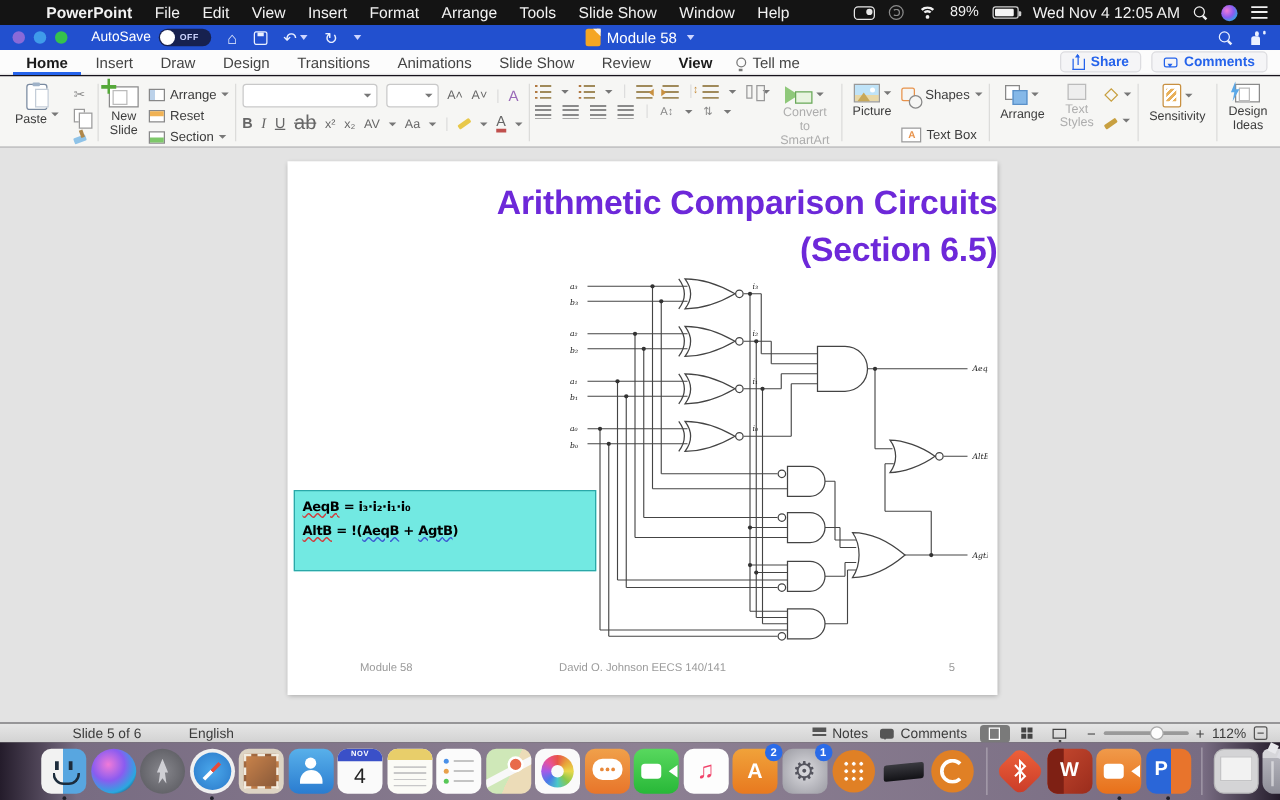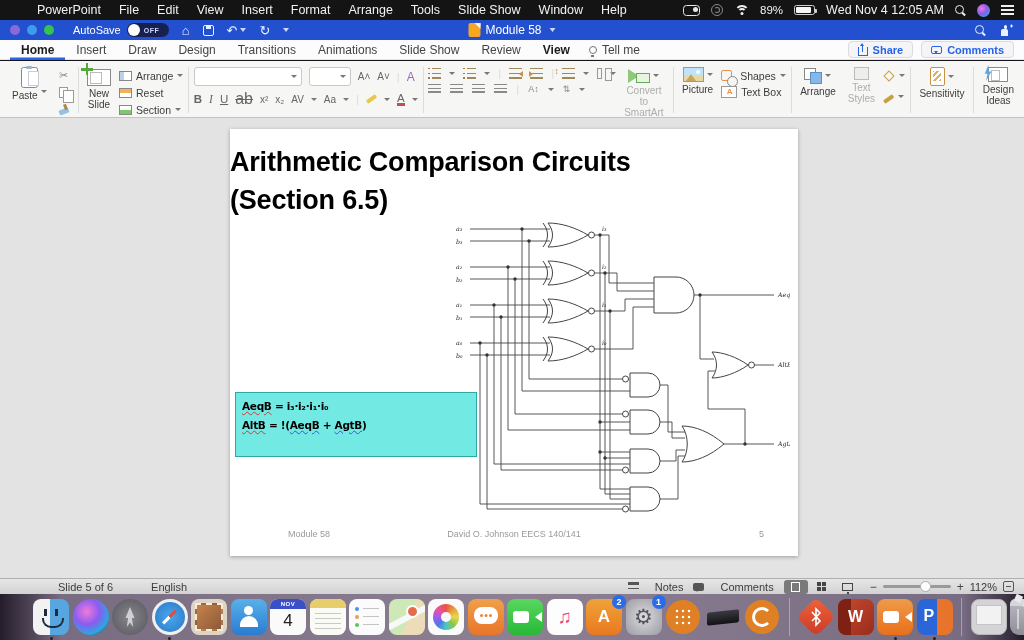--- a/index.html
+++ b/index.html
@@ -3,21 +3,21 @@
 <meta charset="utf-8">
 <style>
   * { margin:0; padding:0; box-sizing:border-box; }
   html,body { width:1024px; height:640px; overflow:hidden; background:#17131c;
               font-family:"Liberation Sans", sans-serif; -webkit-font-smoothing:antialiased; }
   
   .menubar { position:absolute; left:0; top:0; width:1024px; height:20px; background:#141414;
              display:flex; align-items:center; color:#f2f2f2; font-size:12.5px; padding:0 10px; z-index:50; }
   .menubar .apple { font-size:13px; margin:0 10px 0 8px; }
   .menubar .mitem { padding:0 9px; white-space:nowrap; }
-  .menubar .mitem.bold { font-weight:400; }
+  .menubar .mitem.bold { font-weight:700; }
   .mstatus { margin-left:auto; display:flex; align-items:center; gap:11px; }
   .rec-ic { width:17px; height:11px; border:1.5px solid #e8e8e8; border-radius:3.5px; position:relative; }
   .rec-ic::after { content:""; position:absolute; right:1.5px; top:1.5px; width:5px; height:5px; border-radius:50%; background:#e8e8e8; }
   .dim-circle { width:12px; height:12px; border:1.5px solid #8a8a8a; border-radius:50%; position:relative; }
   .dim-circle::after { content:""; position:absolute; inset:2px; border-radius:50%; border:1px solid #8a8a8a; border-left-color:transparent; }
   .wifi { width:15px; height:11px; position:relative; }
   .wifi i { position:absolute; left:50%; transform:translateX(-50%); border:2px solid transparent; border-top-color:#f0f0f0; border-radius:50%; }
   .wifi .w1 { width:15px; height:15px; top:0; }
   .wifi .w2 { width:9px; height:9px; top:3px; }
   .wifi .w3 { width:3px; height:3px; top:7px; background:#f0f0f0; border:none; border-radius:50%; }
@@ -144,37 +144,37 @@
       background:repeating-linear-gradient(-45deg,#e8b05a 0 2px,transparent 2px 4px); }
   .ic-design { width:20px; height:15px; border:1.5px solid #8a8a8a; background:#fff; position:relative; }
   .ic-design::before { content:""; position:absolute; left:2px; top:2px; width:7px; height:9px; background:#fff; border:1px solid #bbb; }
   .ic-design::after { content:""; position:absolute; left:-6px; top:-3px; width:9px; height:16px; background:#5aa8e8;
       clip-path:polygon(55% 0, 15% 55%, 45% 55%, 30% 100%, 90% 40%, 55% 40%); }
   .gray { color:#adadad; }
   
   .canvas { position:absolute; left:0; top:118px; width:1024px; height:460px; background:#e3e3e3; }
   .slide { position:absolute; left:230px; top:11px; width:568px; height:427px; background:#fff;
            box-shadow:0 1px 4px rgba(0,0,0,.3); }
-  .slide-title { position:absolute; left:0; top:14px; width:100%; text-align:left; color:#000000;
+  .slide-title { position:absolute; left:0; top:14px; width:100%; text-align:right; color:#6d28d9;
                  font-size:27px; line-height:38px; font-weight:600; letter-spacing:-0.2px; }
   .eqbox { position:absolute; left:5px; top:263px; width:242px; height:65px; background:#72e9e2;
            border:1px solid #2ba8a8; padding:4px 6px; font-family:"DejaVu Sans",sans-serif;
            font-size:10.5px; font-weight:700; color:#000; line-height:19px; letter-spacing:-0.3px; white-space:nowrap; }
   .sqr { text-decoration-line:underline; text-decoration-style:wavy; text-decoration-color:#d23a3a; text-decoration-thickness:1px; }
   .sqb { text-decoration-line:underline; text-decoration-style:wavy; text-decoration-color:#3a5ad2; text-decoration-thickness:1px; }
   .sfooter { position:absolute; top:400px; font-size:9px; color:#9a9a9a; }
   .sf-left { left:58px; } .sf-center { left:0; width:100%; text-align:center; } .sf-right { right:34px; }
   .circuit { position:absolute; left:222px; top:90px; width:338px; height:306px; }
   
   .statusbar { position:absolute; left:0; top:578px; width:1024px; height:16px;
                background:linear-gradient(#e6e6e6,#d2d2d2); border-top:1px solid #b0b0b0;
                display:flex; align-items:center; font-size:11px; color:#3c3c3c; }
   .sb-slide { margin-left:58px; } .sb-lang { margin-left:38px; }
   .sb-right { margin-left:auto; display:flex; align-items:center; gap:10px; padding-right:10px; }
-  .sb-item { display:flex; align-items:center; gap:16px; }
+  .sb-item { display:flex; align-items:center; gap:5px; }
   .ic-notes { width:11px; height:9px; background:repeating-linear-gradient(to bottom,#555 0 1.3px,transparent 1.3px 3.5px); border-top:2px solid #555; }
   .ic-cmt2 { width:11px; height:8px; background:#555; border-radius:2px; position:relative; }
   .ic-cmt2::after { content:""; position:absolute; left:2px; bottom:-3px; border:2px solid transparent; border-top:3px solid #555; }
   .viewbtns { display:flex; gap:2px; }
   .vb { width:24px; height:14px; border-radius:3px; display:flex; align-items:center; justify-content:center; }
   .vb.sel { background:#7a7a7a; }
   .vb-doc { width:9px; height:10px; border:1.2px solid #fff; background:transparent; }
   .vb-grid { width:9px; height:9px; background:
      linear-gradient(#444,#444) left top/4px 4px no-repeat, linear-gradient(#444,#444) right top/4px 4px no-repeat,
      linear-gradient(#444,#444) left bottom/4px 4px no-repeat, linear-gradient(#444,#444) right bottom/4px 4px no-repeat; }
@@ -480,21 +480,21 @@
   </div>
   <div class="vsep"></div>
   <div class="rgroup">
     <div class="bigbtn">
       <span style="display:flex;align-items:center;gap:3px">
           <span class="ic-picture"></span>
           <span class="chev"></span>
         </span>
       <span class="lbl">Picture</span>
     </div>
-    <div class="minicol" style="gap:1px">
+    <div class="minicol" style="gap:17px">
       <span class="smallrow">
           <span class="ic-shapes"></span>
           <span>Shapes</span>
           <span class="chev"></span>
         </span>
       <span class="smallrow">
           <span class="ic-textbox"></span>
           <span>Text Box</span>
         </span>
     </div>

